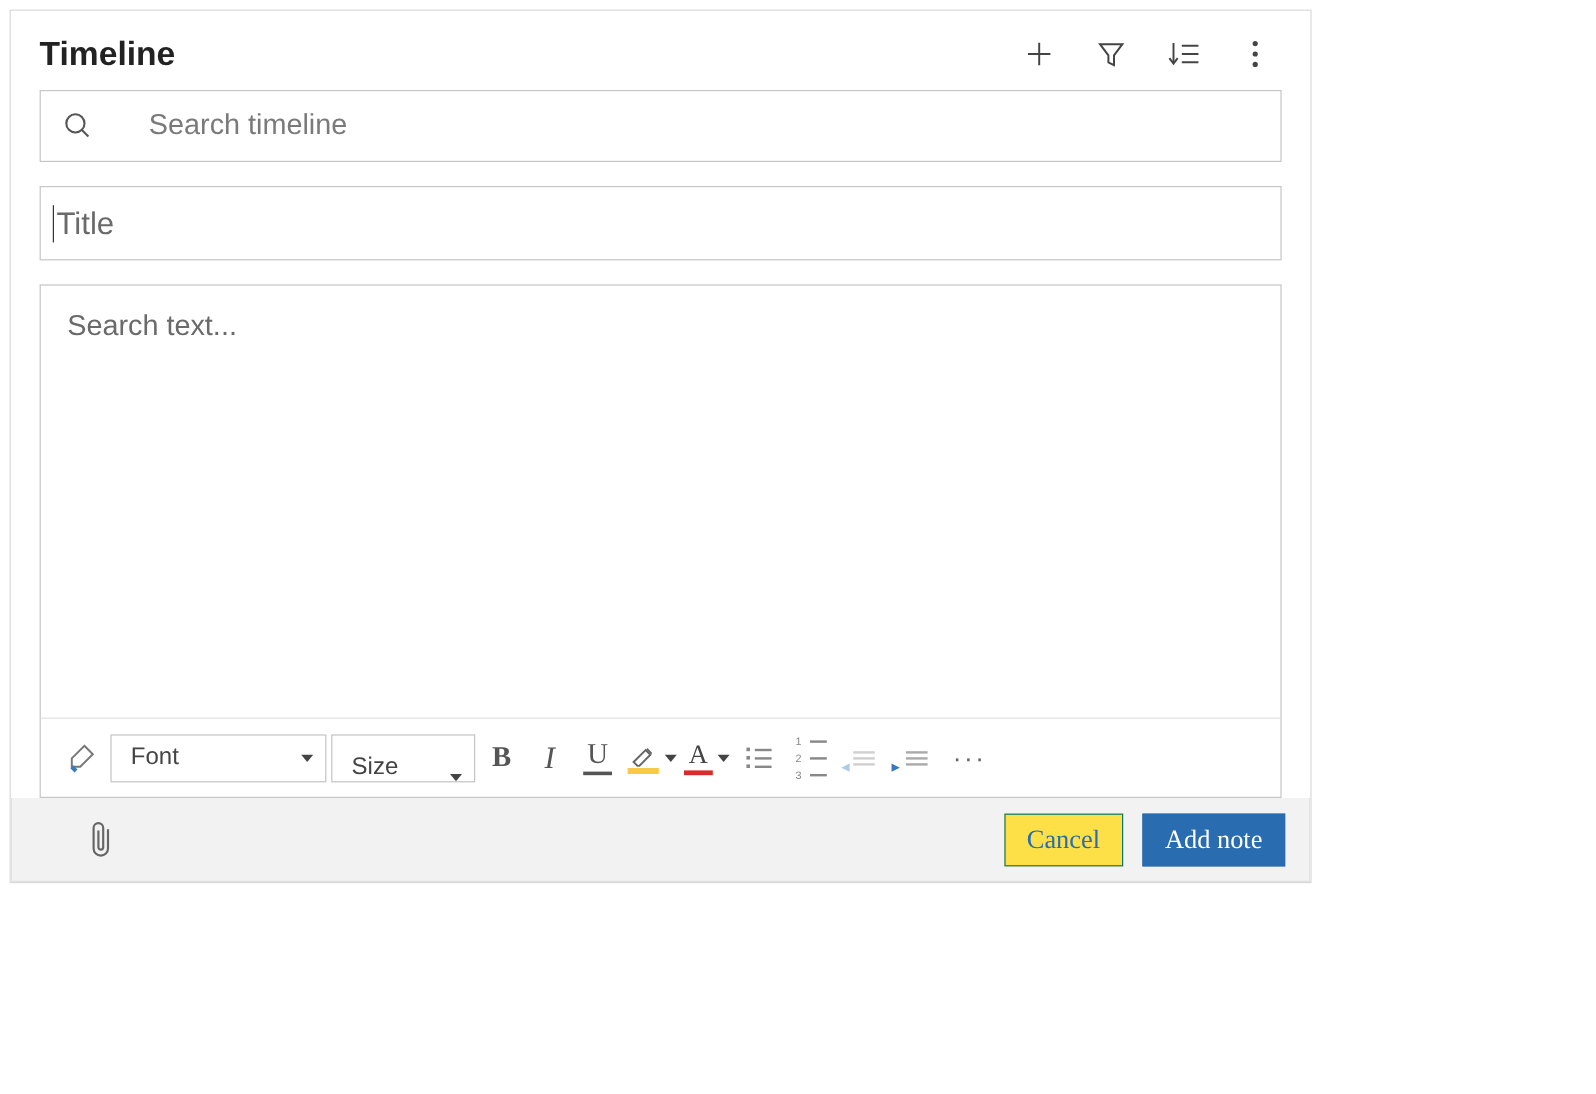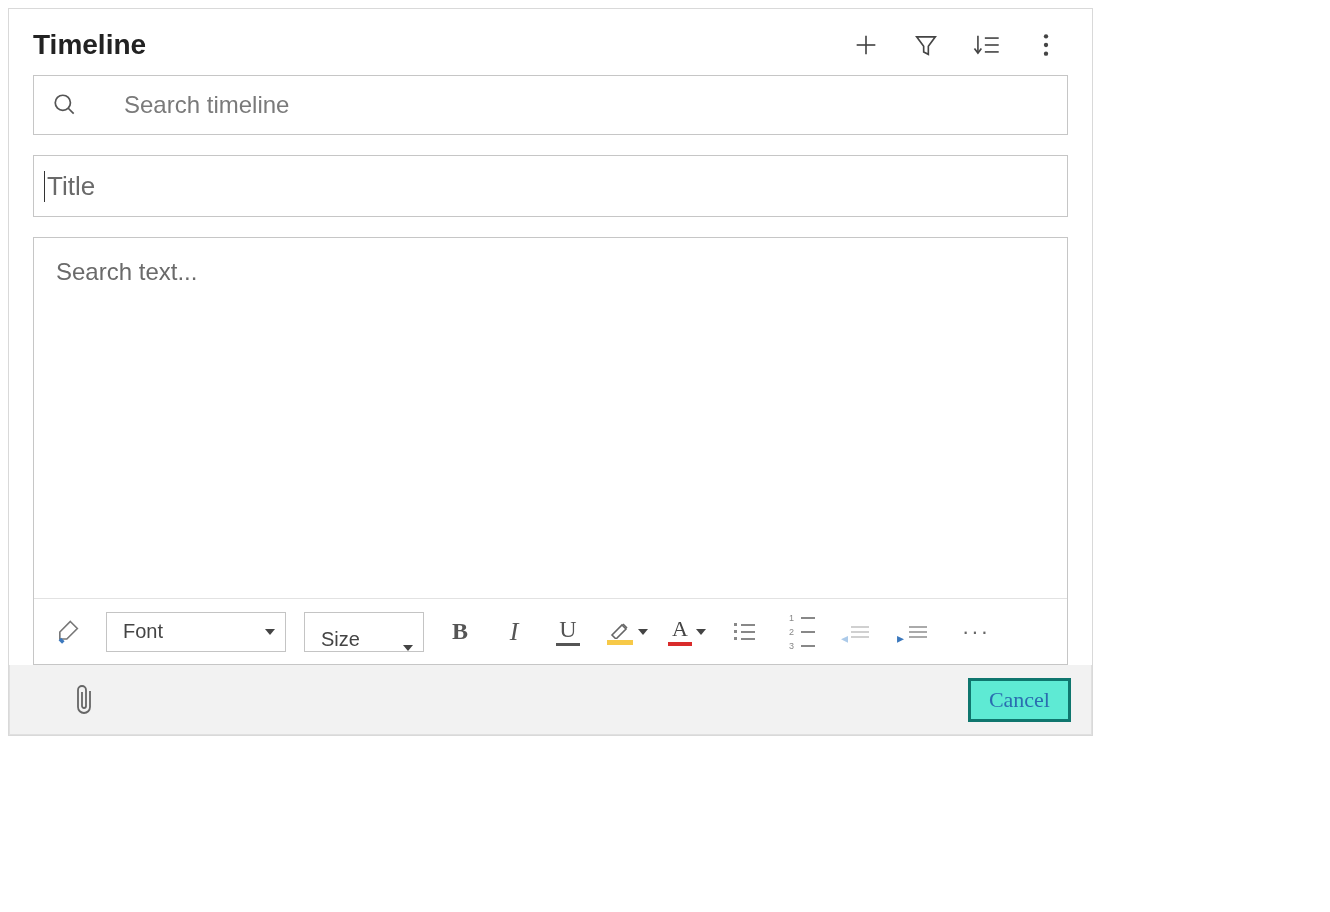--- a/index.html
+++ b/index.html
@@ -83,21 +83,21 @@
     .editor-area {
       min-height: 360px;
       padding: 20px 22px;
       font-size: 24px;
       color: #6a6a6a;
     }
     .toolbar {
       border-top: 1px solid #e2e2e2;
       display: flex;
       align-items: center;
-      gap: 18px;
+      gap: 4px;
       padding: 10px 14px;
       height: 66px;
     }
     .tb-btn {
       width: 40px;
       height: 40px;
       display: flex;
       align-items: center;
       justify-content: center;
       color: #555;
@@ -159,22 +159,22 @@
     .btn {
       height: 44px;
       padding: 0 18px;
       font-size: 22px;
       display: flex;
       align-items: center;
       cursor: pointer;
       font-family: "Segoe UI";
     }
     .btn.cancel {
-      background: #5eead4;
-      border: 3px solid #0f766e;
+      background: #fde047;
+      border: 1px solid #0f766e;
       color: #2a6cb0;
     }
     .btn.primary {
       background: #2a6cb0;
       border: 1px solid #2a6cb0;
       color: #fff;
     }
     .list-icon { display:flex; flex-direction:column; gap:4px; }
     .list-icon .row { display:flex; align-items:center; gap:4px; }
     .list-icon .dot { width:3px; height:3px; background:#888; }
@@ -328,16 +328,17 @@
   </div>
 
   <div class="footer">
     <div class="tb-btn">
       <svg width="22" height="34" viewBox="0 0 20 34" fill="none" stroke="#666" stroke-width="1.8">
           <path d="M14 8 V24 a6 6 0 0 1 -12 0 V7 a4 4 0 0 1 8 0 V23 a2 2 0 0 1 -4 0 V9"></path>
         </svg>
     </div>
     <div class="footer-right">
       <button class="btn cancel">Cancel</button>
+      <button class="btn primary">Add note</button>
     </div>
   </div>
 
 </div>
 
 </body></html>

